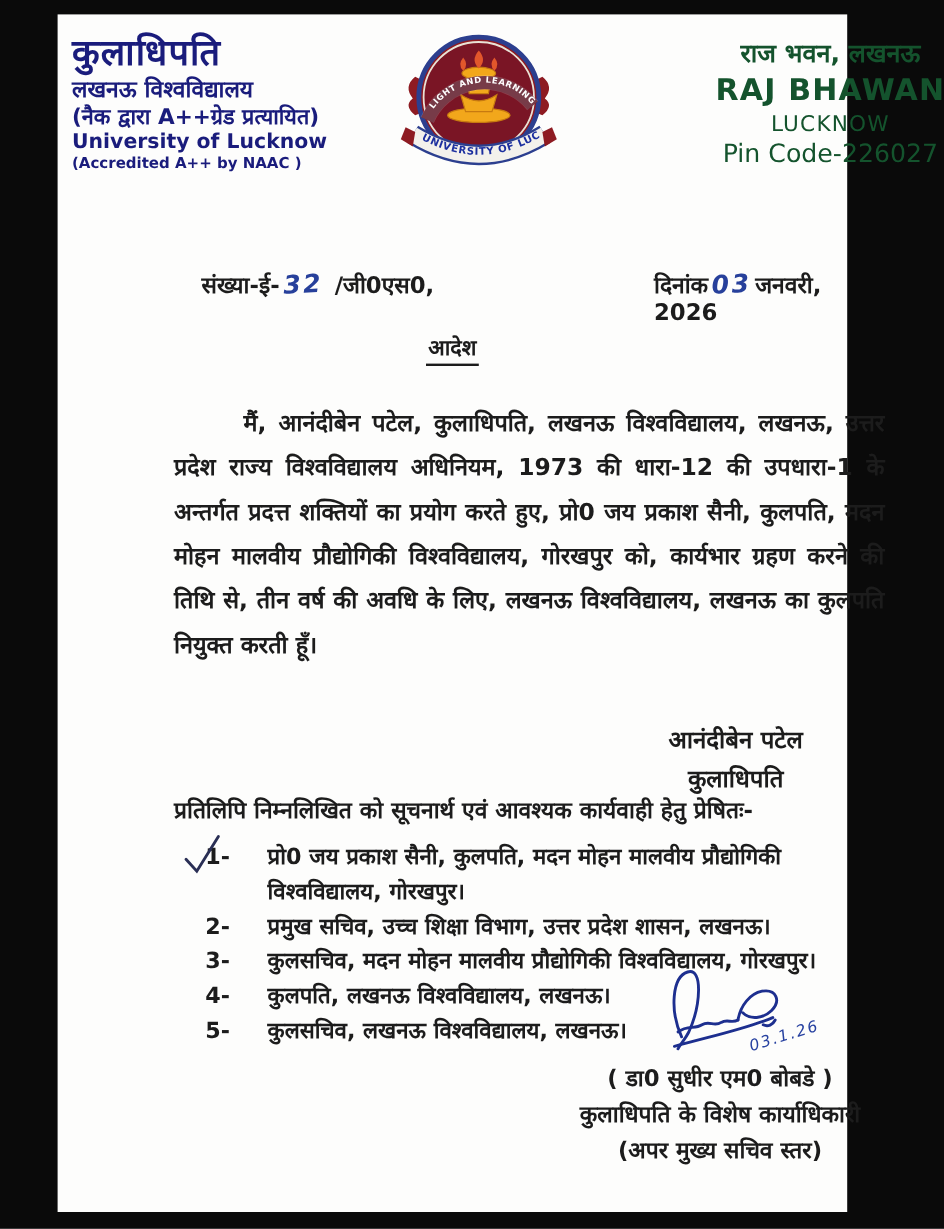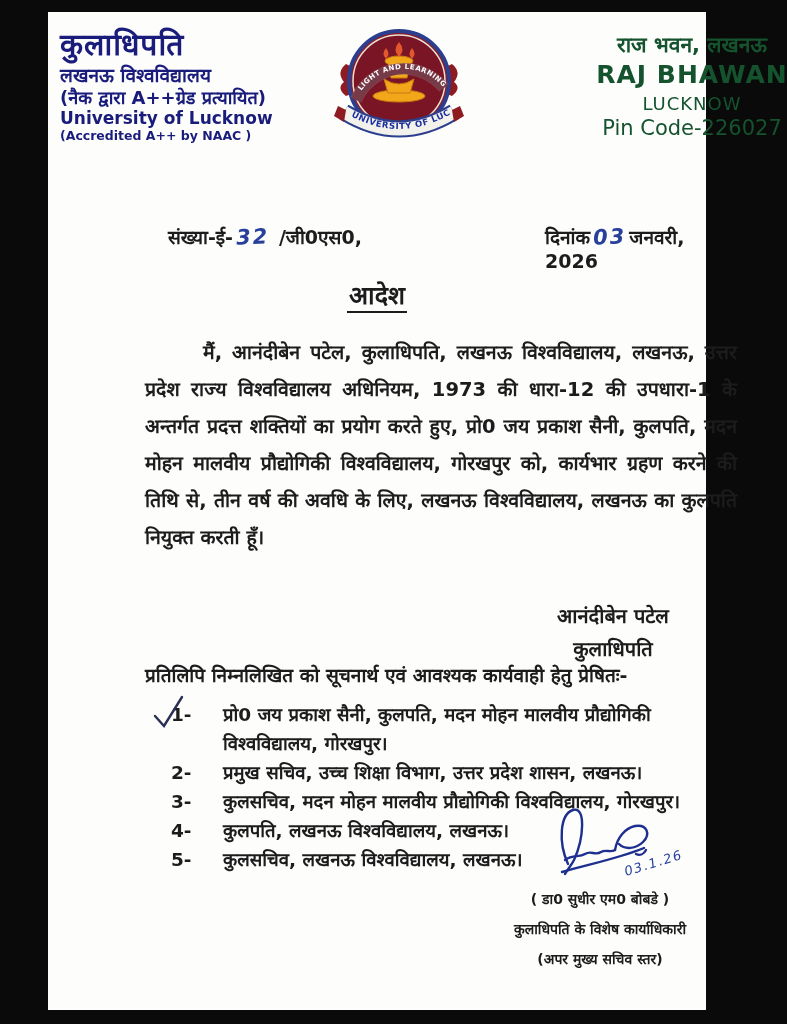--- a/index.html
+++ b/index.html
@@ -27,37 +27,37 @@
   .hdr-right .r2{font-size:25px;font-weight:bold;letter-spacing:1px;}
   .hdr-right .r3{font-size:18px;font-weight:500;letter-spacing:1px;}
   .hdr-right .r4{font-size:21px;font-weight:500;text-align:center;}
   
   .refline{position:absolute;top:212px;left:0;width:100%;font-size:19px;font-weight:600;}
   .ref-no{position:absolute;left:120px;top:0;}
   .ref-date{position:absolute;left:497px;top:0;}
   .hand{color:#27409b;font-style:italic;font-weight:bold;display:inline-block;transform:rotate(-3deg);font-size:21px;letter-spacing:2px;padding:0 3px;}
   
   .order-head{position:absolute;top:265px;left:0;width:100%;text-align:center;}
-  .order-head span{font-size:25px;font-weight:bold;border-bottom:2px solid #1c1c1c;padding:0 2px 1px;}
+  .order-head span{font-size:18px;font-weight:bold;border-bottom:2px solid #1c1c1c;padding:0 2px 1px;font-family:Liberation Mono, monospace;}
   
   .body-par{position:absolute;left:97px;top:322px;width:592px;
     font-size:19.5px;font-weight:600;line-height:37px;text-align:justify;text-indent:58px;}
   
   .sign1{position:absolute;left:455px;top:588px;width:220px;text-align:center;
     font-size:20px;font-weight:bold;line-height:33px;}
   
   .copyline{position:absolute;left:97px;top:650px;font-size:19px;font-weight:600;}
   .copies{position:absolute;left:123px;top:688px;width:566px;font-size:18.5px;font-weight:600;line-height:29px;}
   .copy-row{display:flex;margin-bottom:0;}
   .copy-num{width:52px;flex:0 0 52px;position:relative;}
   .copy-txt{flex:1;}
   .tick{position:absolute;left:-20px;top:-6px;}
   
   .sign2{position:absolute;left:402px;top:872px;width:300px;text-align:center;
-    font-size:14px;font-weight:bold;line-height:30px;}
+    font-size:19px;font-weight:bold;line-height:30px;}
   .scribble{position:absolute;left:492px;top:790px;width:170px;height:95px;}
   .scribble text{font-family:"DejaVu Sans","Liberation Sans",sans-serif;}
   .muted{font-weight:600;}
 </style>
 </head>
 <body>
 
 <div class="page">
 
   <div class="hdr-left">

